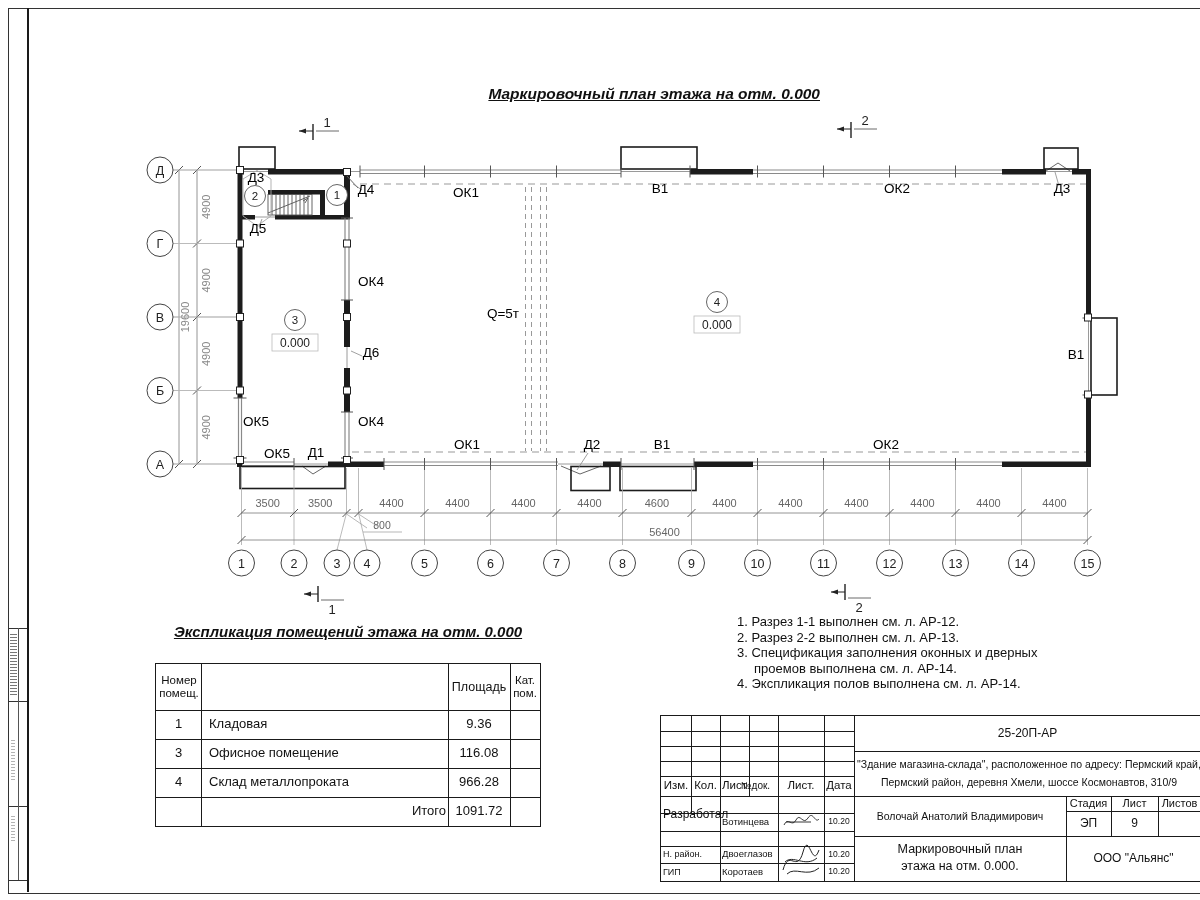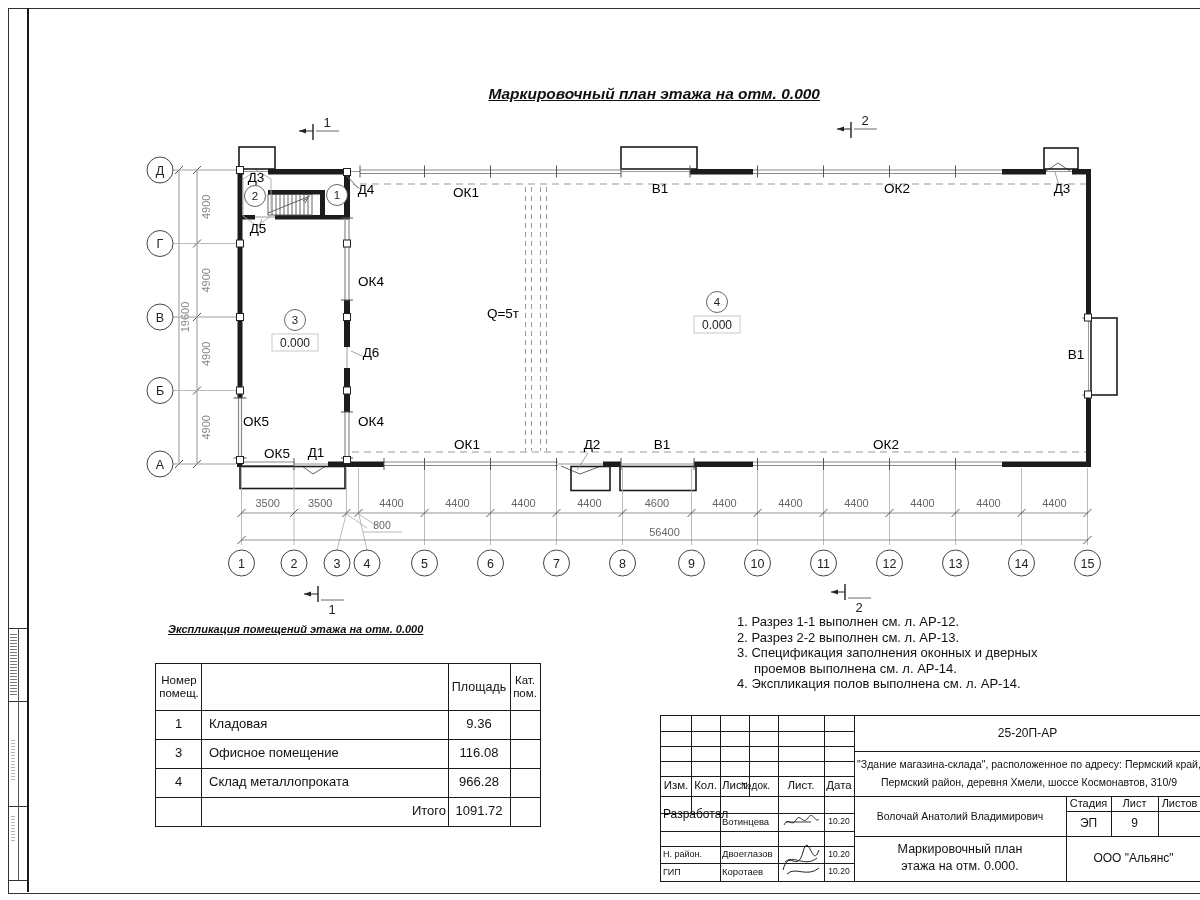--- a/index.html
+++ b/index.html
@@ -6,22 +6,22 @@
   #sheet{position:relative;width:1200px;height:900px;background:#ffffff;overflow:hidden;
          font-family:"Liberation Sans",sans-serif;color:#111;}
   .abs{position:absolute;}
   .vl{position:absolute;width:1px;background:#1a1a1a;}
   .hl{position:absolute;height:1px;background:#1a1a1a;}
   .cell{position:absolute;display:flex;align-items:center;justify-content:center;text-align:center;line-height:1.15;}
   .cell.left{justify-content:flex-start;text-align:left;}
   .cell.right{justify-content:flex-end;text-align:right;}
   #plan-title{left:420px;top:85px;width:400px;font-size:15.5px;font-style:italic;font-weight:bold;
               text-align:right;text-decoration:underline;}
-  #table-title{left:168px;top:623px;width:360px;font-size:11px;font-style:italic;font-weight:bold;
-               text-align:left;text-decoration:underline;}
+  #table-title{left:168px;top:623px;width:360px;font-size:15px;font-style:italic;font-weight:bold;
+               text-align:center;text-decoration:underline;}
   #notes{left:737px;top:614px;width:322px;font-size:13px;line-height:15.5px;}
   #notes .note{padding-left:17px;text-indent:-17px;}
   #rooms-table{left:155px;top:663px;width:384px;height:162px;border:1.5px solid #1a1a1a;}
   #titleblock{left:660px;top:715px;width:540px;height:165px;border:1.5px solid #1a1a1a;overflow:hidden;}
   .tb-txt{font-size:12px;}
   .pattern-text{position:absolute;background:repeating-linear-gradient(0deg,#777 0 1px,transparent 1px 3px);}
   svg text{font-family:"Liberation Sans",sans-serif;}
 </style>
 </head>
 <body>

